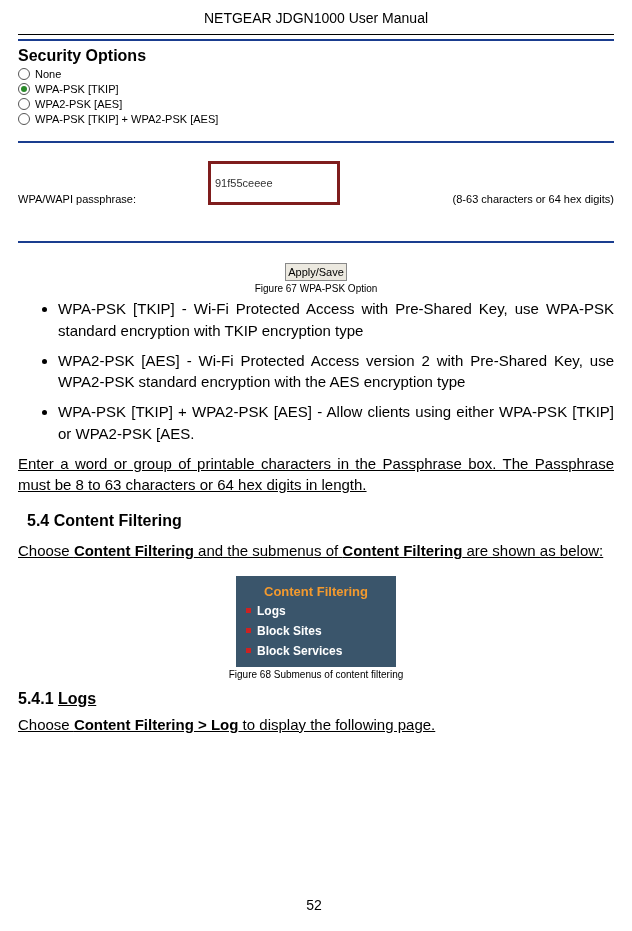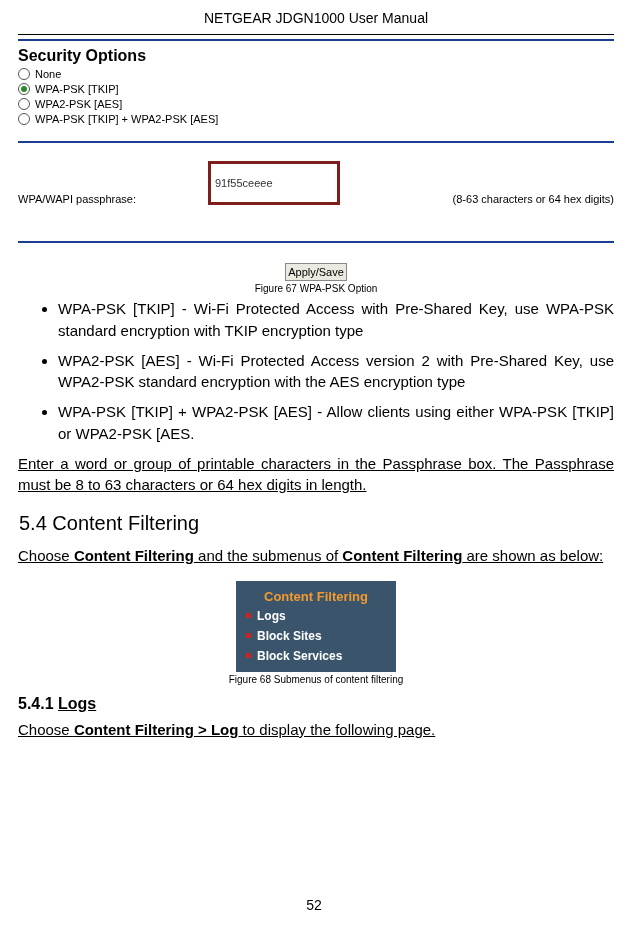--- a/index.html
+++ b/index.html
@@ -42,21 +42,21 @@
     .passrow .hint { margin-left: auto; color: #000; font-size: 11px; }
     .apply-row { text-align: center; margin-top: 20px; }
     .apply-btn {
       display: inline-block; border: 1px solid #888; background: #ece9e0;
       padding: 2px 2px; font-size: 11px; cursor: pointer;
     }
     .fig-caption { text-align: center; font-size: 10px; margin-top: 2px; }
     .bul-list { margin: 4px 0 8px 0; padding-left: 40px; }
     .bul-list li { list-style: disc; margin-bottom: 8px; font-size: 15px; line-height: 1.45; text-align: justify; }
     .para { font-size: 15px; line-height: 1.45; text-align: justify; margin-bottom: 14px; text-decoration: underline; }
-    .h2 { font-size: 20px; font-weight: normal; margin: 16px 0 10px 1px; }
+    .h2 { font-size: 16px; font-weight: bold; margin: 16px 0 10px 9px; }
     .h3 { font-size: 16px; font-weight: bold; margin: 10px 0 6px 0; }
     .h3 .uline { text-decoration: underline; }
     .menu-img {
       width: 160px; margin: 6px auto 2px; background: #3a556b;
       padding: 6px 0 6px 0;
     }
     .menu-img .mtitle {
       color: #f39a2e; font-weight: bold; font-size: 13px; padding: 2px 8px;
     }
     .menu-img .mitem {

